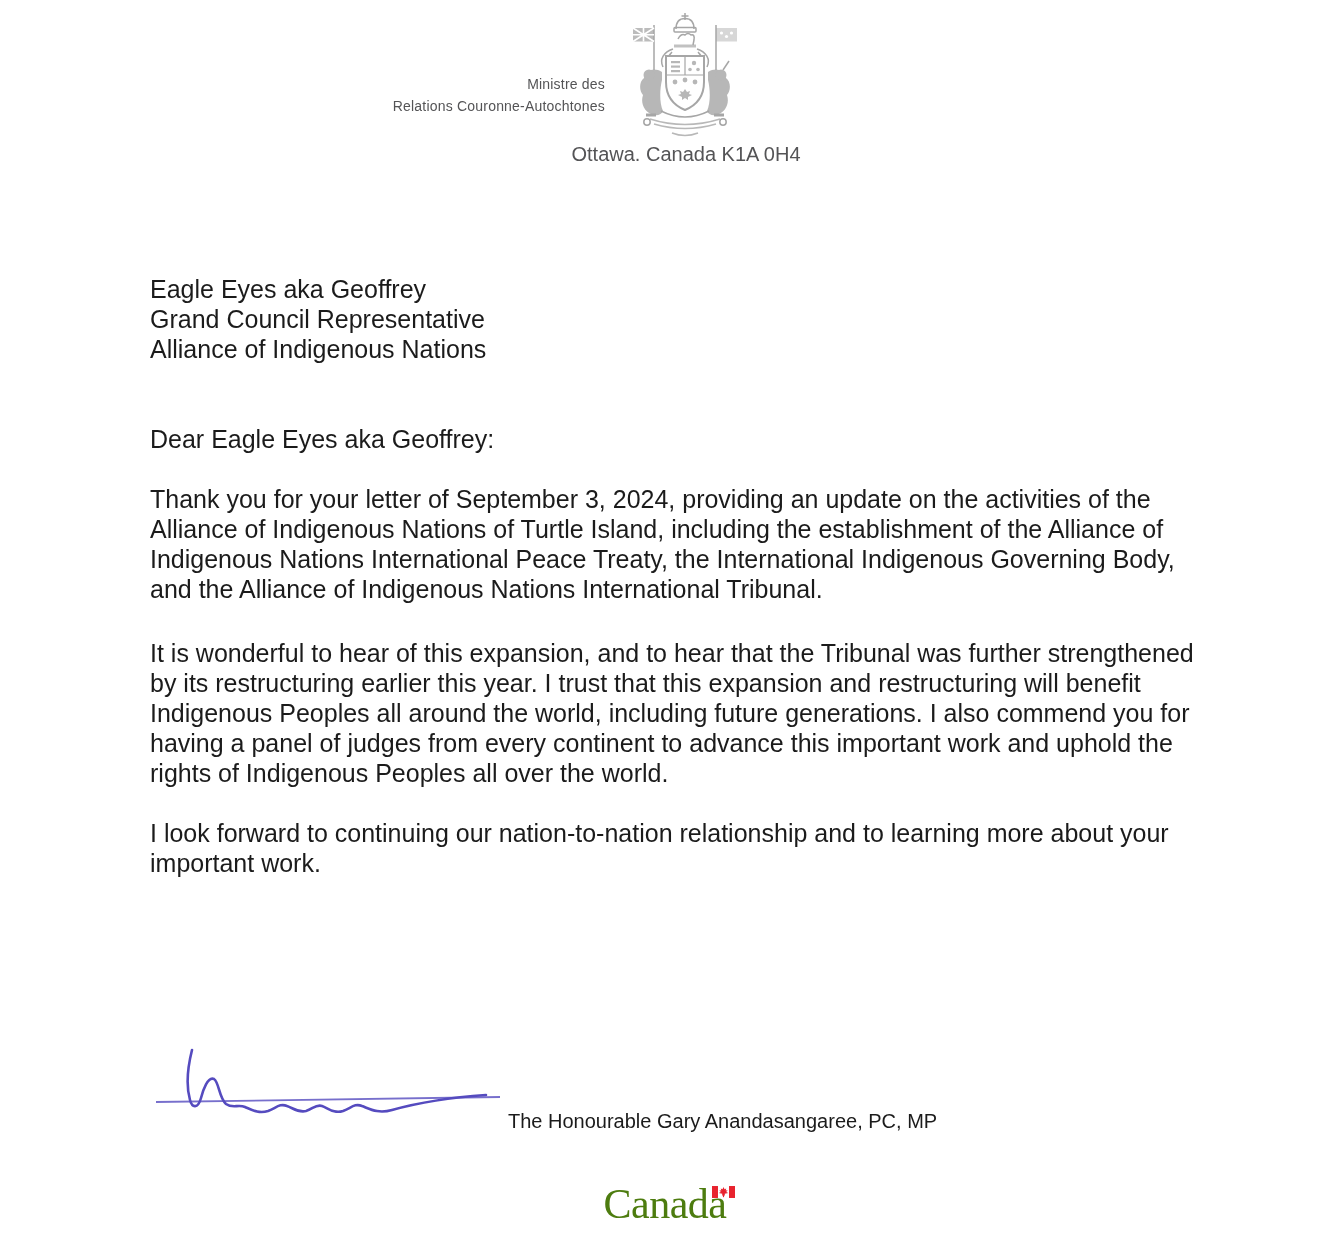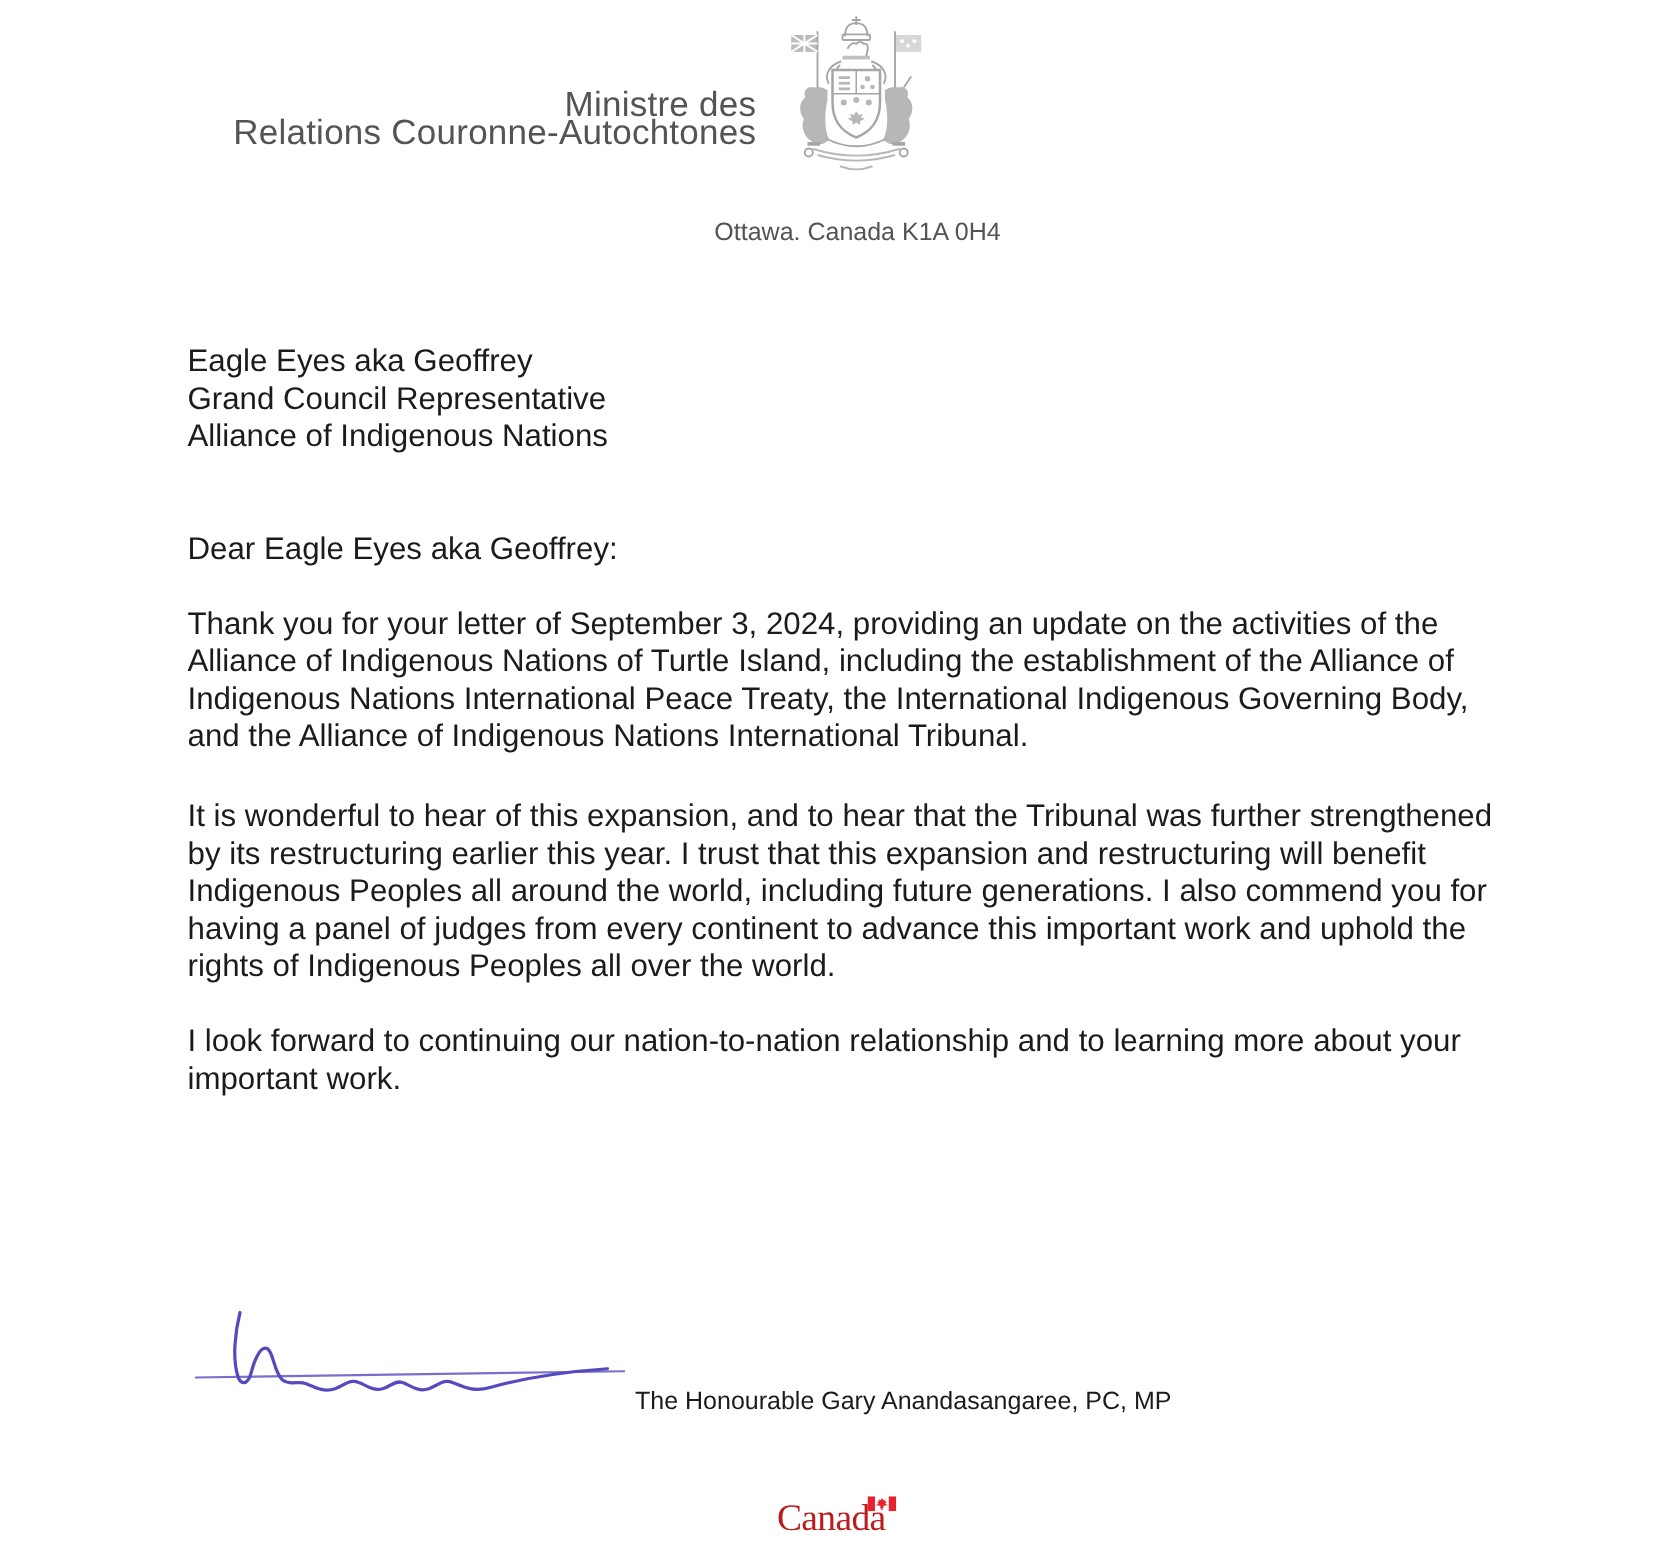--- a/index.html
+++ b/index.html
@@ -6,29 +6,29 @@
   html,body { background:#ffffff; }
   body {
     width:1330px; height:1234px; position:relative; overflow:hidden;
     font-family:"Liberation Sans", sans-serif;
     color:var(--body-text, #1b1b1b);
   }
   .page { position:absolute; inset:0; background:#fff; }
 
   
   .hdr-text {
-    position:absolute; font-size:28px; line-height:22px;
+    position:absolute; font-size:14px; line-height:22px;
     color:var(--header-text, #545456); letter-spacing:.2px; white-space:nowrap;
   }
   .hdr-fr { top:73px; right:725px; text-align:right; }
   .hdr-en { top:74px; left:767px; text-align:left; }
   .coat { position:absolute; left:628px; top:12px; width:114px; height:128px; color:var(--arms-gray,#a6a6a6); }
   .office-address {
     position:absolute; top:142px; left:686px; transform:translateX(-50%);
-    font-size:20px; line-height:24px; color:var(--header-text,#545456); white-space:nowrap;margin-top:32px;
+    font-size:20px; line-height:24px; color:var(--header-text,#545456); white-space:nowrap;
   }
 
   
   .letter {
     position:absolute; left:150px; top:222px; width:1060px;
     font-size:25px; line-height:30px; color:var(--body-text,#1b1b1b);
   }
   .recipient  { margin-top:52px; }
   .salutation { margin-top:60px; }
   .para       { margin-top:30px; }
@@ -42,22 +42,22 @@
   }
   .signatory {
     position:absolute; left:508px; top:1106px;
     font-size:20px; line-height:30px; white-space:nowrap;
   }
 
   
   .footer { position:absolute; top:1184px; left:0; width:100%; text-align:center; }
   .wordmark {
     position:relative; display:inline-block;
-    font-family:"Liberation Serif", serif; font-size:30px; line-height:40px;
-    color:#b91c1c; letter-spacing:-.5px;margin-top:11px;
+    font-family:"Liberation Serif", serif; font-size:42px; line-height:40px;
+    color:#4d7c0f; letter-spacing:-.5px;
   }
   .flag {
     position:absolute; top:2px; right:-9px; width:23px; height:12px;
     color:var(--flag-red,#e8232e);
   }
 </style>
 </head>
 <body>
 
 <div class="page">

